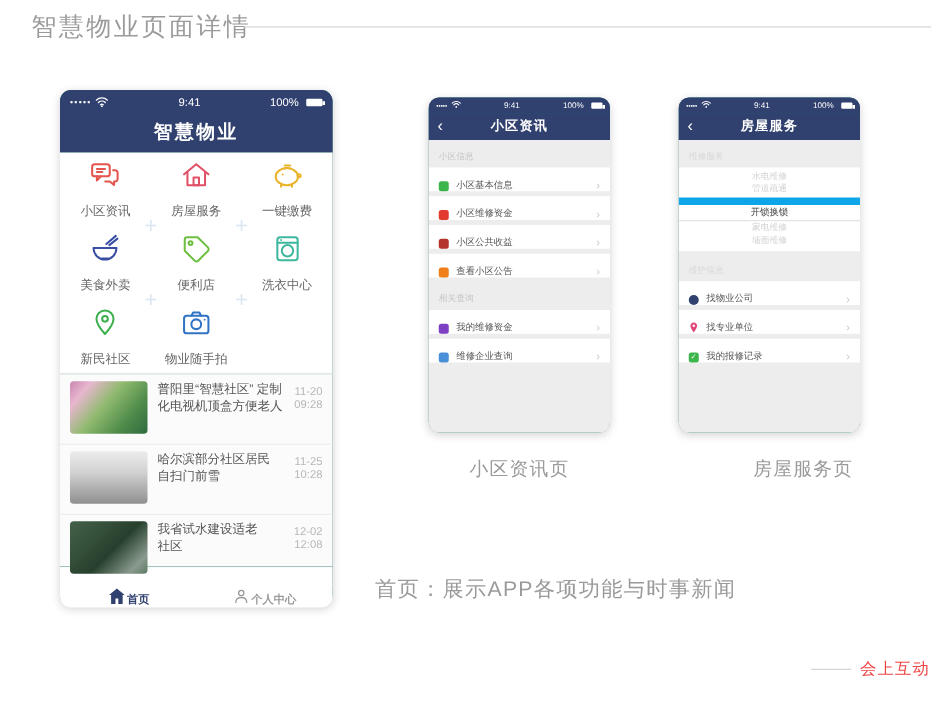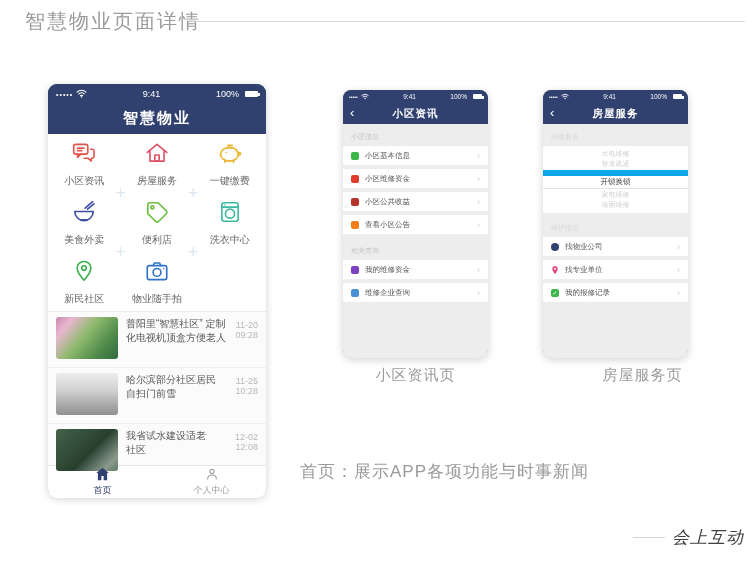--- a/index.html
+++ b/index.html
@@ -8,23 +8,23 @@
   
   .page-title{position:absolute;left:25px;top:8px;font-size:20px;color:#9b9b9b;
     font-weight:400;letter-spacing:2px;}
   .header-rule{position:absolute;left:195px;right:5px;top:21px;height:1px;background:#d8d8d8;}
   .caption{position:absolute;width:145px;text-align:center;font-size:15px;color:#9a9a9a;letter-spacing:1px;}
   .cap2{left:343px;top:366px;}
   .cap3{left:570px;top:366px;font-family:Liberation Mono, monospace;}
   .note{position:absolute;left:300px;top:460px;font-size:17px;color:#9a9a9a;letter-spacing:1px;}
   .logo-wrap{position:absolute;right:6px;top:526px;display:flex;align-items:center;gap:7px;}
   .logo-line{width:32px;height:1px;background:#d5d5d5;}
-  .logo-text{font-size:17px;color:#404040;font-style:italic;letter-spacing:1px;}
+  .logo-text{font-size:13px;color:#ef4444;letter-spacing:1px;}
   
-  .phone{position:absolute;background:#0f766e;border-radius:9px;box-shadow:0 2px 8px rgba(0,0,0,.18);margin-top:12px;}
+  .phone{position:absolute;background:#0f766e;border-radius:9px;box-shadow:0 2px 8px rgba(0,0,0,.18);}
   .navy{background:#31416f;color:#fff;}
   .pstatus{display:flex;justify-content:space-between;align-items:center;padding:0 8px;}
   .batt{width:13px;height:6px;background:#fff;border-radius:1px;position:relative;margin-left:3px;}
   .batt::after{content:"";position:absolute;right:-2px;top:1.5px;width:1.5px;height:3px;background:#fff;}
   .sgrp{display:flex;align-items:center;gap:3px;}
   .chev{margin-left:auto;color:#c9c9c9;}
   
   .phone1{left:48px;top:72px;width:218px;height:413px;}
   .p1-status{height:20px;font-size:9px;border-radius:9px 9px 0 0;}
   .p1-nav{height:30px;background:#31416f;color:#fff;text-align:center;font-size:15px;
@@ -41,35 +41,35 @@
   .news-item{height:50px;display:flex;gap:8px;padding:5px 8px 0;border-bottom:1px solid #eeeeee;
     box-sizing:content-box;height:45px;padding-bottom:5px;}
   .thumb{width:62px;height:42px;border-radius:3px;flex-shrink:0;}
   .thumb1{background:linear-gradient(130deg,#c987b0 0%,#e8b7cf 18%,#8fba6e 45%,#4e8a4a 75%,#2f6b3e 100%);}
   .thumb2{background:linear-gradient(180deg,#ececec 0%,#d2d2d2 40%,#b0b0b0 70%,#909090 100%);}
   .thumb3{background:linear-gradient(135deg,#45624a 0%,#27402e 55%,#8a9a8e 85%,#5e7a64 100%);}
   .ntxt{display:flex;flex-direction:row;overflow:hidden;}
   .ntitle{font-size:10px;color:#555;line-height:1.35;max-height:27px;overflow:hidden;}
   .ndate{font-size:9px;color:#b7b7b7;margin-top:3px;text-align:right;}
   .tabbar{height:32px;display:flex;border-top:1px solid #e7e7e7;background:#fff;border-radius:0 0 9px 9px;}
-  .tab{flex:1;display:flex;flex-direction:column;align-items:center;justify-content:center;gap:1px;
-    font-size:9px;color:#9a9a9a;cursor:pointer;}
+  .tab{flex:1;display:flex;flex-direction:row;align-items:flex-end;justify-content:center;gap:1px;
+    font-size:9px;color:#9a9a9a;cursor:pointer;font-weight:bold;}
   .tab.active{color:#31416f;}
   
   .phone2{left:343px;top:78px;width:145px;height:268px;}
   .phone3{left:543px;top:78px;width:145px;height:268px;}
   .p-status-sm{height:13px;font-size:6.5px;border-radius:8px 8px 0 0;padding:0 6px;}
   .p-status-sm .batt{width:9px;height:4.5px;}
   .p-nav-sm{position:relative;height:21px;background:#31416f;color:#fff;text-align:center;
     font-size:10.5px;font-weight:bold;line-height:21px;letter-spacing:1px;}
   .back{position:absolute;left:7px;top:0;font-size:13px;font-weight:400;line-height:19px;cursor:pointer;}
   .pbody{background:#ededed;height:234px;border-radius:0 0 8px 8px;overflow:hidden;}
   .sect{padding:8px 8px 4px;font-size:7px;color:#c6c6c6;}
   .sect.faint{color:#d8d8d8;}
-  .row{height:19px;margin-bottom:4px;background:#fff;display:flex;align-items:center;
+  .row{height:19px;margin-bottom:4px;background:#fff;display:flex;align-items:flex-end;
     padding:0 8px;font-size:7.5px;color:#555;cursor:pointer;}
   .row .chev{font-size:9px;}
   .sq{width:8px;height:8px;border-radius:2px;margin-right:6px;flex-shrink:0;}
   .sq-green{background:#3cb54a}.sq-red{background:#e23a2e}.sq-darkred{background:#b5342c}
   .sq-orange{background:#f07f1b}.sq-purple{background:#7d3fc3}.sq-blue{background:#4a90d9}
   .circ-navy{width:8px;height:8px;border-radius:50%;background:#31416f;margin-right:6px;flex-shrink:0;}
   .check{width:8px;height:8px;border-radius:2px;background:#3cb54a;margin-right:6px;flex-shrink:0;
     color:#fff;font-size:6px;line-height:8px;text-align:center;}
   .pinicon{margin-right:6px;flex-shrink:0;display:flex;}
   .picker{background:#fff;padding:3px 0;text-align:center;margin-bottom:2px;cursor:pointer;}

